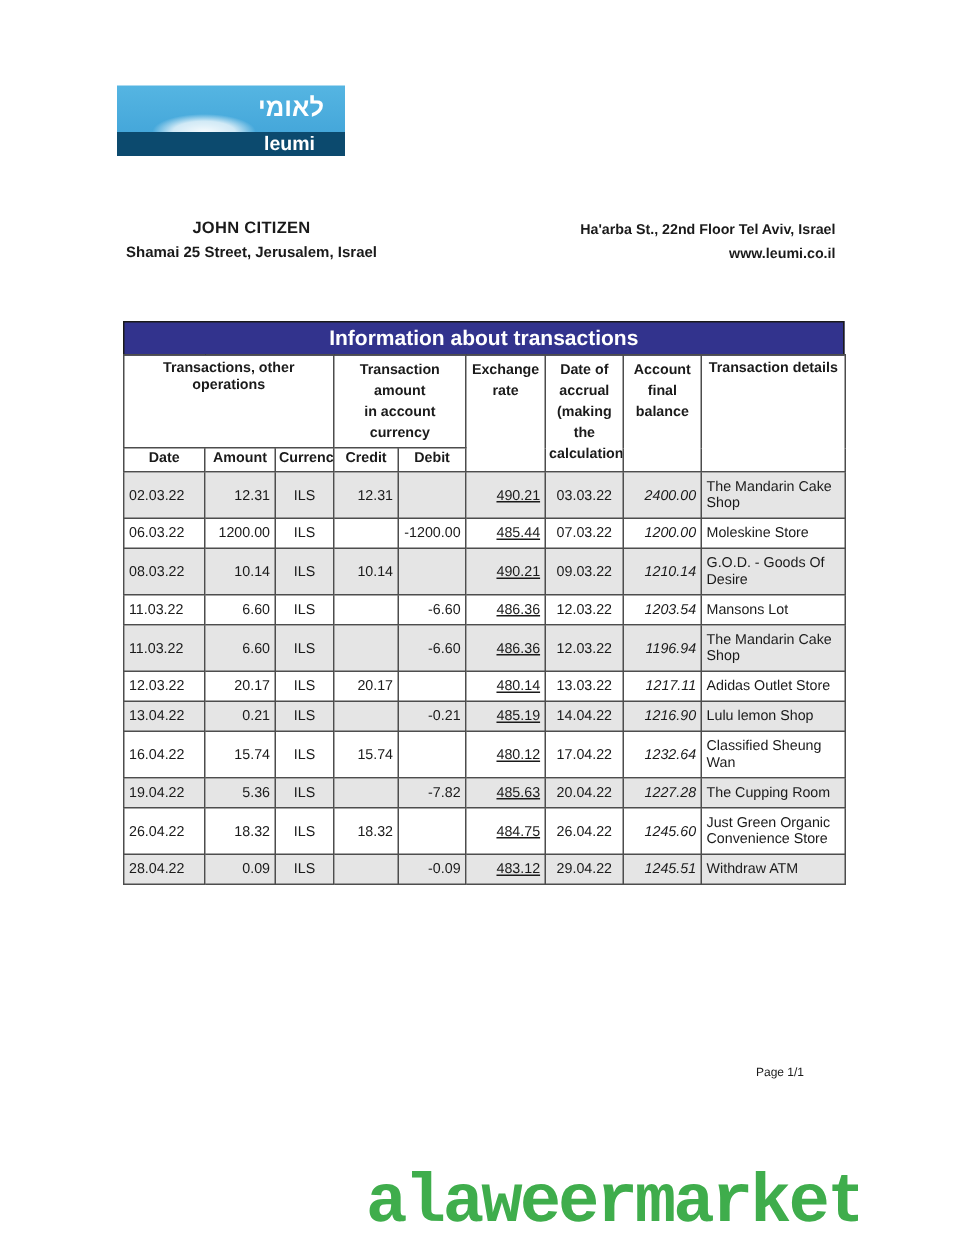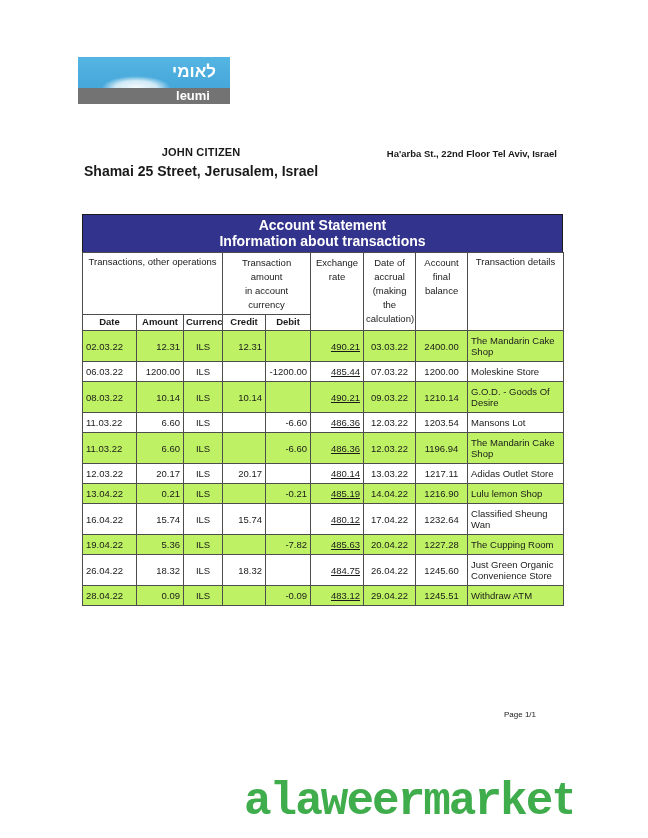--- a/index.html
+++ b/index.html
@@ -9,55 +9,55 @@
 
   
   .logo { position:absolute; left:78px; top:57px; width:152px; }
   .logo-top { position:relative; height:31px;
     background:
       radial-gradient(ellipse 46px 16px at 58px 31px, rgba(255,255,255,0.95) 0%, rgba(255,255,255,0.75) 45%, rgba(255,255,255,0) 75%),
       linear-gradient(180deg,#55b5e2 0%,#45a7da 100%);
   }
   .logo-hebrew { position:absolute; right:14px; top:5px; color:#fff;
     font-weight:bold; font-size:17px; line-height:20px; }
-  .logo-bottom { height:16px; background:#737373; color:#fff; text-align:right;
+  .logo-bottom { height:16px; background:#0c4a6e; color:#fff; text-align:right;
     padding-right:20px; font-weight:bold; font-size:13px; line-height:15px; }
 
   
   .customer { position:absolute; left:84px; top:146px;text-align:center; }
   .customer-name { font-size:11px; font-weight:bold; letter-spacing:0.2px; }
-  .customer-address { font-size:14px; font-weight:bold; margin-top:5px; }
+  .customer-address { font-size:10px; font-weight:bold; margin-top:5px; }
   .bank-contact { position:absolute; left:300px; top:146px; width:257px;
     text-align:right; font-size:9.5px; font-weight:bold; line-height:16px; }
 
   
   .statement { position:absolute; left:82px; top:214px; width:481px; }
   .title-bar { background:#32338d; border:1px solid #1a1a1a; color:#fff;
     text-align:center; padding:2px 0 3px 0; }
   .title-bar div { font-size:14px; font-weight:bold; line-height:16px; }
   table.tx-table { width:481px; border-collapse:collapse; table-layout:fixed;
     font-size:9.5px; margin-top:-1px; }
   .tx-table th, .tx-table td { border:1px solid #4d4d4d; background:#fff;
     overflow:hidden; }
-  .tx-table thead th { font-weight:normal; text-align:center; vertical-align:top;
+  .tx-table thead th { font-weight:bold; text-align:center; vertical-align:top;
     padding:3px 2px 2px 2px; }
   .tx-table thead tr.hdr-main th { height:56px; }
   .tx-table thead tr.hdr-sub th { height:16px; font-weight:bold; padding:1px 2px;margin-top:33px; }
   th.bold { font-weight:bold; }
   .pre { white-space:pre-line; line-height:14px; }
   .tx-table td { padding:4px 3px; line-height:11px; vertical-align:middle; }
-  tr.shaded td { background:#bef264; }
+  tr.shaded td { background:#e5e5e5; }
   .c-date    { text-align:left; }
   .c-amount  { text-align:right; }
   .c-currency{ text-align:center; }
   .c-credit  { text-align:right; }
   .c-debit   { text-align:right; }
   .c-rate    { text-align:right;text-decoration:underline; }
   .c-accrual { text-align:center; }
-  .c-balance { text-align:center; }
+  .c-balance { text-align:right;font-style:italic; }
   .c-details { text-align:left; line-height:12px; }
 
   
   .page-number { position:absolute; left:504px; top:710px; font-size:8px; }
   .watermark { position:absolute; left:244px; top:776px; font-size:46px;
     font-weight:bold; letter-spacing:-2px; color:#3fad4c;font-family:Liberation Mono, monospace; }
 </style>
 </head>
 <body>
 
@@ -70,25 +70,25 @@
     <div class="logo-bottom">leumi</div>
   </div>
 
   <div class="customer">
     <div class="customer-name">JOHN CITIZEN</div>
     <div class="customer-address">Shamai 25 Street, Jerusalem, Israel</div>
   </div>
 
   <div class="bank-contact">
     <div>Ha'arba St., 22nd Floor Tel Aviv, Israel</div>
+    <div>www.leumi.co.il</div>
   </div>
 
   <div class="statement">
     <div class="title-bar">
-      <div>Account Statement</div>
       <div>Information about transactions</div>
     </div>
     <table class="tx-table">
       <colgroup>
         <col style="width:54px">
           <col style="width:47px">
           <col style="width:39px">
         <col style="width:43px">
           <col style="width:45px">
           <col style="width:53px">

